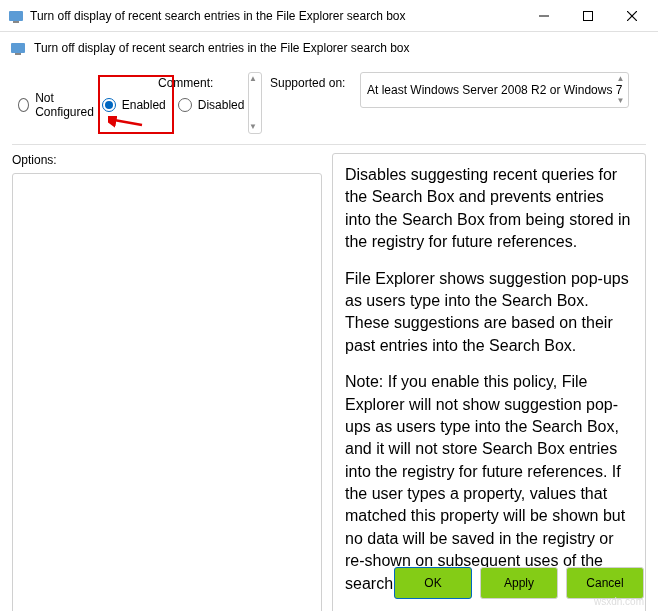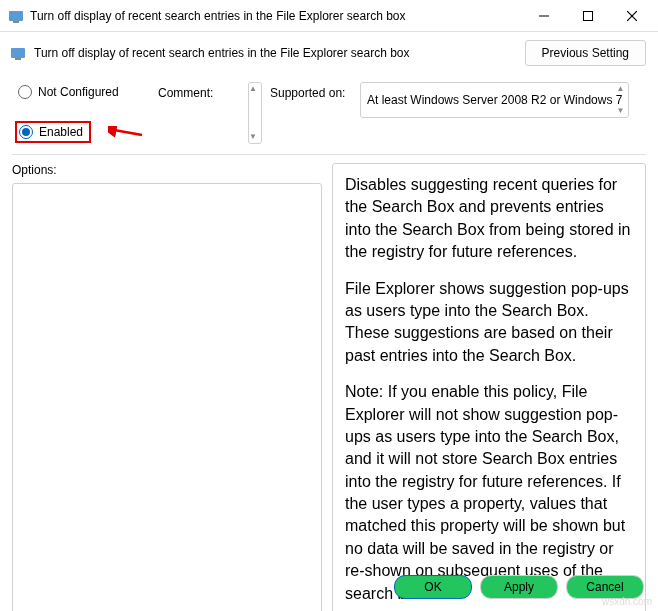--- a/index.html
+++ b/index.html
@@ -10,21 +10,21 @@
     .titlebar-title { flex: 1; font-size: 12px; color: #000; }
     .titlebar-controls { display: flex; gap: 0; }
     .titlebar-btn { width: 44px; height: 30px; display: flex; align-items: center; justify-content: center; border: none; background: transparent; padding: 0; }
     
     .header { display: flex; align-items: center; padding: 8px 12px 10px 10px; gap: 8px; }
     .header-icon { width: 16px; height: 16px; flex-shrink: 0; }
     .header-title { flex: 1; font-size: 12px; color: #000; }
     .nav-btn { height: 26px; padding: 0 16px; font-size: 12px; background: #fdfdfd; border: 1px solid #d0d0d0; border-radius: 3px; color: #000; }
     
     .config-area { display: flex; padding: 6px 12px 0 18px; gap: 12px; }
-    .radio-col { width: 128px; display: flex; flex-direction: column; gap: 22px; padding-top: 3px; }
+    .radio-col { width: 128px; display: flex; flex-direction: row; gap: 4px; padding-top: 3px; }
     .radio-row { display: flex; align-items: center; gap: 6px; position: relative; }
     .radio-row.highlighted { border: 2px solid #e00000; padding: 2px 6px 2px 2px; width: fit-content; margin-left: -3px; }
     .radio { width: 14px; height: 14px; border-radius: 50%; border: 1px solid #666; display: flex; align-items: center; justify-content: center; background: #fff; }
     .radio.checked { border-color: #0067c0; }
     .radio.checked::after { content: ""; width: 8px; height: 8px; border-radius: 50%; background: #0067c0; }
     .radio-label { font-size: 12px; color: #000; }
     
     .arrow { position: absolute; left: 90px; top: 44px; }
     
     .info-col { flex: 1; display: flex; flex-direction: row; gap: 8px; }
@@ -39,24 +39,24 @@
     
     .lower { display: flex; padding: 8px 12px 0; gap: 10px; }
     .lower-col { display: flex; flex-direction: column; }
     .lower-col.options { width: 310px; }
     .lower-col.help { flex: 1; }
     .lower-label { font-size: 12px; margin-bottom: 6px; }
     .panel { border: 1px solid #d0d0d0; border-radius: 3px; background: #fff; flex: 1; height: 300px; padding: 10px 12px; font-size: 16px; color: #000; overflow: hidden; position: relative; }
     .panel p { margin: 0 0 14px 0; line-height: 1.4; }
     
     .footer { position: absolute; bottom: 12px; right: 14px; display: flex; gap: 8px; }
-    .footer-btn { width: 78px; height: 24px; font-size: 12px; border: 1px solid #d0d0d0; border-radius: 11px; background: #22c55e; color: #000; }
+    .footer-btn { width: 78px; height: 32px; font-size: 12px; border: 1px solid #d0d0d0; border-radius: 3px; background: #84cc16; color: #000; }
     .footer-btn.primary { border-color: #0067c0; color: #000; }
     
-    .watermark { position: absolute; bottom: 4px; right: 6px; font-size: 10px; color: #ddd; }
+    .watermark { position: absolute; bottom: 4px; right: 14px; font-size: 10px; color: #ddd; }
   </style>
 </head>
 <body>
 
 <div class="titlebar">
   <span class="titlebar-icon">
     <svg viewBox="0 0 16 16">
         <rect x="1" y="3" width="14" height="10" fill="#5b9bd5" rx="1"></rect>
         <rect x="5" y="13" width="6" height="2" fill="#888"></rect>
       </svg>
@@ -83,32 +83,35 @@
 </div>
 
 <div class="header">
   <span class="header-icon">
     <svg viewBox="0 0 16 16">
         <rect x="1" y="3" width="14" height="10" fill="#5b9bd5" rx="1"></rect>
         <rect x="5" y="13" width="6" height="2" fill="#888"></rect>
       </svg>
   </span>
   <span class="header-title">Turn off display of recent search entries in the File Explorer search box</span>
-  <button class="nav-btn">Previous Setting</button>
 </div>
 
 <div class="config-area">
   <div class="radio-col" style="position:relative;">
     <div class="radio-row">
       <span class="radio"></span>
       <span class="radio-label">Not Configured</span>
     </div>
     <div class="radio-row highlighted">
       <span class="radio checked"></span>
       <span class="radio-label">Enabled</span>
+    </div>
+    <div class="radio-row">
+      <span class="radio"></span>
+      <span class="radio-label">Disabled</span>
     </div>
     <span class="arrow">
       <svg width="36" height="18">
           <defs>
             <marker id="ah" markerWidth="6" markerHeight="6" refX="1" refY="3" orient="auto">
               <path d="M0,0 L6,3 L0,6 Z" fill="#e00000"></path>
             </marker>
           </defs>
           <line x1="34" y1="9" x2="6" y2="4" stroke="#e00000" stroke-width="2.5" marker-end="url(#ah)"></line>
         </svg>

